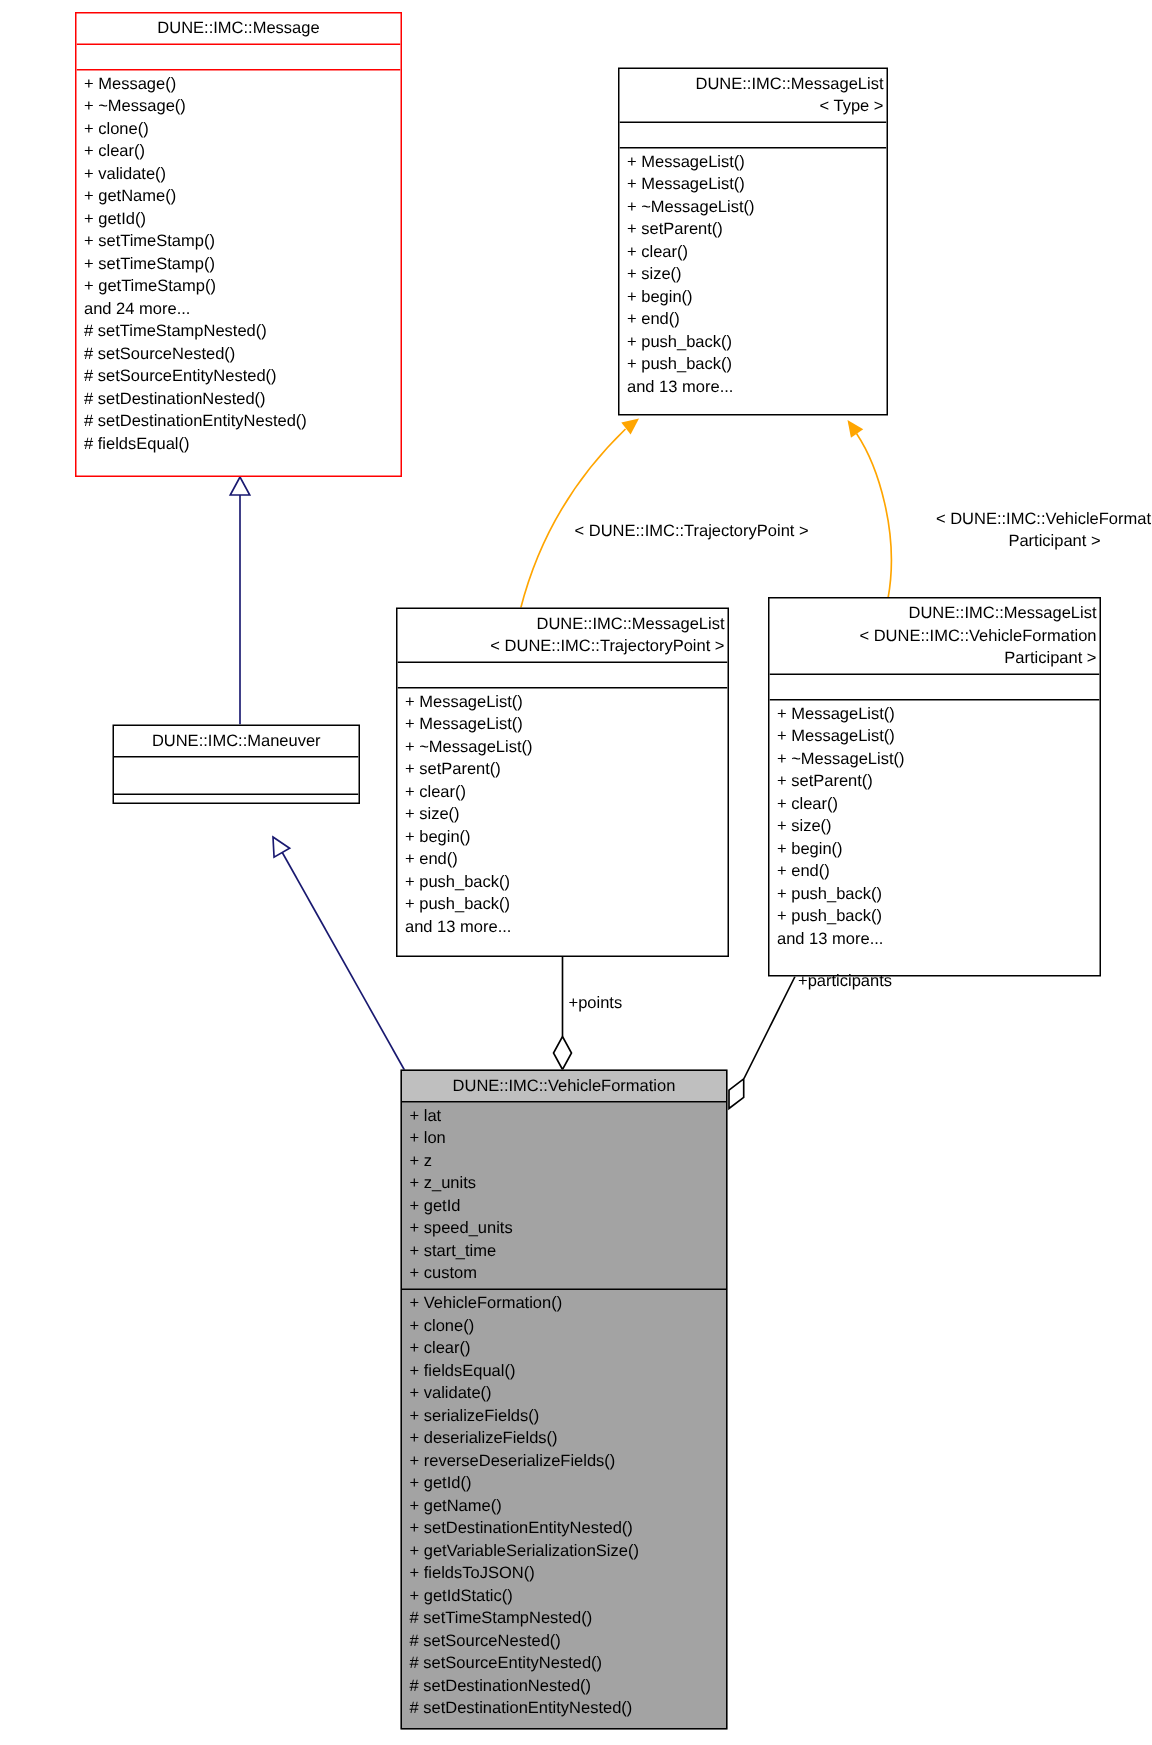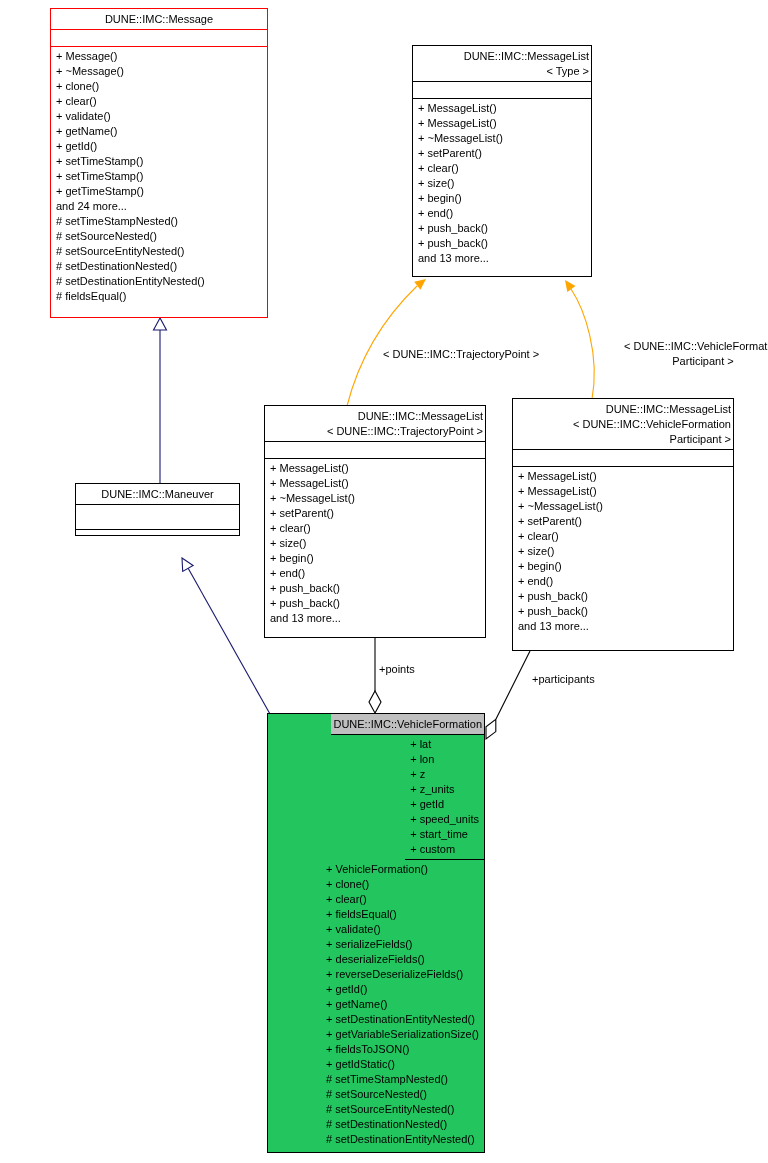--- a/index.html
+++ b/index.html
@@ -12,21 +12,21 @@
     display:flex; flex-direction:column; font-size:11px; overflow:hidden;
   }
   .uml-box.red { border-color:#ff0000; }
   .uml-box .title { text-align:center; border-bottom:1px solid #000; padding:3px 2px 2px; line-height:15px; }
   .uml-box.red .title, .uml-box.red .attrs { border-bottom-color:#ff0000; }
   .attrs { border-bottom:1px solid #000; padding:2px 0; }
   .methods { padding:2px 0; flex:1; }
   .member-line { line-height:15px; padding:0 5px; white-space:nowrap; }
   .title-line { line-height:15px; text-align:right; white-space:nowrap; }
   .label-line { line-height:15px; white-space:nowrap; }
-  .gray { background:#22c55e;align-items:flex-end; }
+  .gray { background:#a3a3a3; }
   .gray .title { background:#bfbfbf; }
 
   .edge-label { position:absolute; font-size:11px; line-height:15px; white-space:nowrap; }
 
   svg.edges { position:absolute; left:0; top:0; }
   .edges line, .edges path { stroke-width:1.1; fill:none; }
   .edges polygon { stroke-width:1.1; }
 </style>
 </head>
 <body>
@@ -185,15 +185,15 @@
 
   <div class="edge-label" style="left:341px;top:347px">&lt; DUNE::IMC::TrajectoryPoint &gt;</div>
 
   <div class="edge-label" style="left:558px;top:339px;width:206px;text-align:center">
       <div class="label-line">&lt; DUNE::IMC::VehicleFormation</div>
       <div class="label-line">Participant &gt;</div>
     </div>
 
   <div class="edge-label" style="left:337px;top:662px">+points</div>
 
-  <div class="edge-label" style="left:490px;top:672px">+participants</div>
+  <div class="edge-label" style="left:490px;top:647px">+participants</div>
 
 </div>
 
 </body></html>

